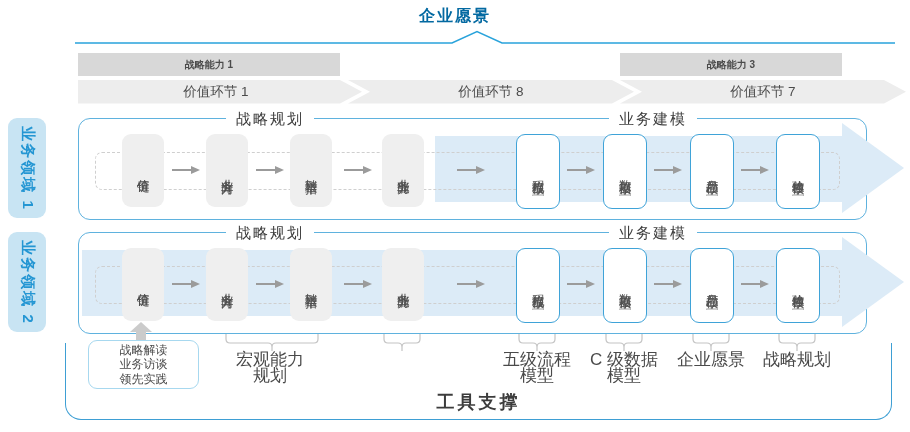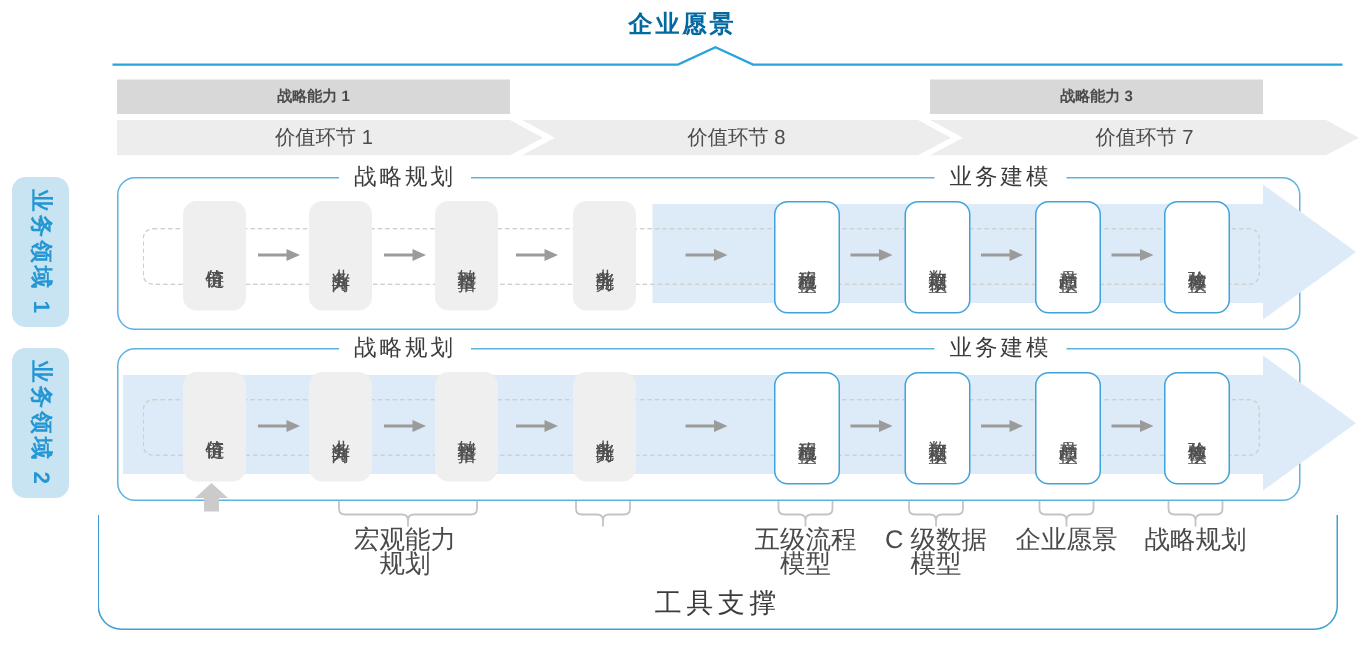--- a/index.html
+++ b/index.html
@@ -42,21 +42,21 @@
   .row1 .band { left:435px; width:407px; }
   .row2 .band { left:82px;  width:760px; }
   .band-tip { position:absolute; left:842px; top:5px; width:0; height:0;
               border-left:62px solid #dcebf7; border-top:45px solid transparent;
               border-bottom:45px solid transparent; }
   .dash-band { position:absolute; left:95px; top:34px; width:743px; height:36px;
                border:1.5px dashed #cfcfcf; border-radius:7px; }
   .frame-title { position:absolute; top:0; transform:translate(-50%,-50%); background:#fff;
                  padding:0 10px; font-weight:normal; font-size:15px; color:#3c3c3c;
                  letter-spacing:2px; white-space:nowrap; line-height:19px; }
-  .t-plan  { left:270px; } .t-model { left:667px; }
+  .t-plan  { left:270px; } .t-model { left:653px; }
   .stage-box { position:absolute; top:16px; width:42px; height:73px; border-radius:9px;
                background:#efefef; display:flex; align-items:center; justify-content:center; }
   .stage-box span { writing-mode:vertical-rl; text-orientation:upright; font-size:12.5px;
                     color:#4f4f4f; letter-spacing:1px; line-height:1; }
   .stage-box.blue { background:#fff; border:1.4px solid #3fa3d8; }
   .s0 { left:122px; } .s1 { left:206px; } .s2 { left:290px; } .s3 { left:382px; }
   .s4 { left:516px; } .s5 { left:603px; } .s6 { left:690px; } .s7 { left:776px; }
   .arr { position:absolute; top:51px; width:20px; height:2px; background:#9b9b9b; }
   .arr::after { content:""; position:absolute; right:-8px; top:-3px; width:0; height:0;
                 border-left:9px solid #9b9b9b; border-top:4px solid transparent;
@@ -76,21 +76,21 @@
   .bracket-svg { left:0; top:321px; }
   .ann { top:352px; transform:translateX(-50%); text-align:center; font-size:17px;
          line-height:16px; color:#4a4a4a; white-space:nowrap; }
   .ann1 { left:270px; } .ann2 { left:402px; } .ann3 { left:537px; }
   .ann4 { left:624px; } .ann5 { left:711px; } .ann6 { left:797px; }
 
   
   .tool { left:65px; top:343px; width:825px; height:76px;
           border:1.4px solid #3e9fd4; border-top:none; border-radius:0 0 16px 16px; }
   .tool-label { position:absolute; left:50%; bottom:5px; transform:translateX(-50%);
-                font-weight:normal; font-size:18px; color:#3c3c3c; letter-spacing:3px; }
+                font-weight:bold; font-size:18px; color:#3c3c3c; letter-spacing:3px; }
 </style>
 </head>
 <body>
 
 <div id="stage">
 
   <div class="abs header">
     <span>企业愿景</span>
   </div>
 
@@ -196,20 +196,25 @@
     <div class="arr a6"></div>
   </div>
 
   <div class="abs tool">
     <div class="tool-label">工具支撑</div>
   </div>
 
   <div class="abs up-arrow-head"></div>
   <div class="abs up-arrow-shaft"></div>
 
+  <div class="abs practice-box">
+    <div>战略解读</div>
+    <div>业务访谈</div>
+    <div>领先实践</div>
+  </div>
 
   <svg class="abs bracket-svg" width="910" height="34">
     <g fill="none" stroke="#c4c4c4" stroke-width="1.2">
       <path d="M226,13 V18 Q226,22 230,22 H268 Q272,22 272,26 V30 M318,13 V18 Q318,22 314,22 H276 Q272,22 272,26"></path>
       <path d="M384,13 V18 Q384,22 388,22 H398 Q402,22 402,26 V30 M420,13 V18 Q420,22 416,22 H406 Q402,22 402,26"></path>
       <path d="M519,13 V18 Q519,22 523,22 H533 Q537,22 537,26 V30 M555,13 V18 Q555,22 551,22 H541 Q537,22 537,26"></path>
       <path d="M606,13 V18 Q606,22 610,22 H620 Q624,22 624,26 V30 M642,13 V18 Q642,22 638,22 H628 Q624,22 624,26"></path>
       <path d="M693,13 V18 Q693,22 697,22 H707 Q711,22 711,26 V30 M729,13 V18 Q729,22 725,22 H715 Q711,22 711,26"></path>
       <path d="M779,13 V18 Q779,22 783,22 H793 Q797,22 797,26 V30 M815,13 V18 Q815,22 811,22 H801 Q797,22 797,26"></path>
     </g>

